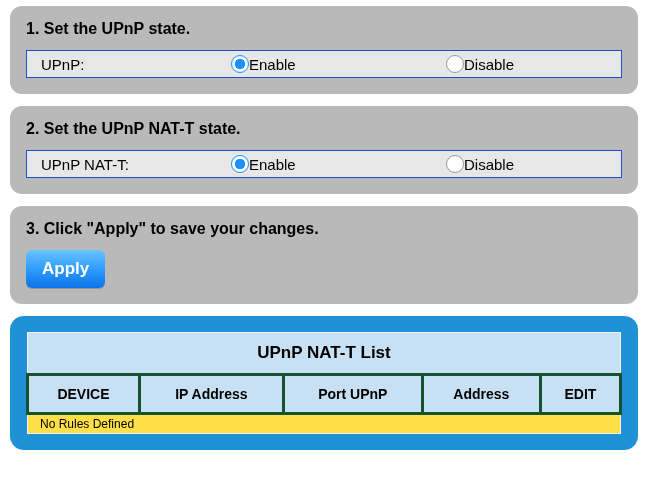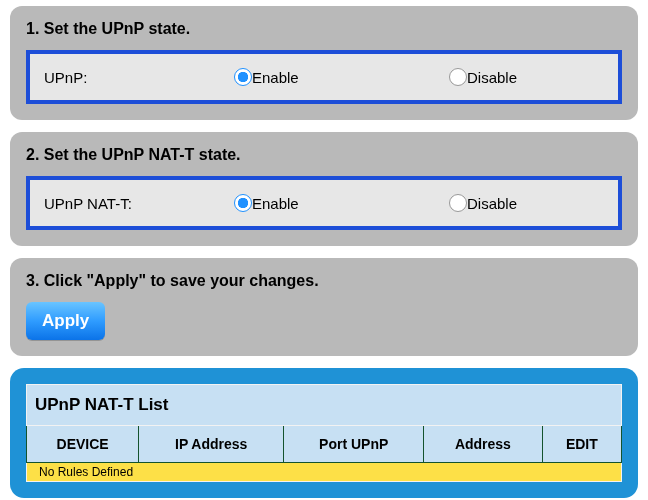--- a/index.html
+++ b/index.html
@@ -19,22 +19,22 @@
     margin-bottom: 12px;
   }
   .step-title {
     font-weight: 700;
     font-size: 16px;
     color: #000;
     margin: 0 0 12px 0;
   }
   .inset-row {
     background: #e7e7e7;
-    border: 4px solid #1d4ed8;
-    padding: 14px 14px;
+    border: 1px solid #1d4ed8;
+    padding: 4px 14px;
     display: flex;
     align-items: center;
     font-size: 15px;
     color: #000;
   }
   .field-label { flex: 0 0 190px; }
   .radio-cell { flex: 0 0 215px; display: flex; align-items: center; }
   .radio-cell.second { flex: 1 1 auto; }
   .radio {
     appearance: none;
@@ -68,33 +68,33 @@
     border-radius: 14px;
     padding: 16px;
   }
   .natt-table {
     width: 100%;
     border-collapse: collapse;
     font-size: 14px;
   }
   .natt-table .title-row td {
     background: #c7e0f3;
-    text-align: left;
+    text-align: center;
     font-weight: 700;
     font-size: 17px;
     padding: 10px 8px;
     border: 1px solid #f2f2f2;
   }
   .natt-table thead.cols th {
     background: #c7e0f3;
     font-weight: 700;
     font-size: 14px;
     padding: 10px 8px;
     text-align: center;
-    border: 1px solid #14532d;
+    border: 3px solid #14532d;
   }
   .natt-table .empty-row td {
     background: #fde047;
     padding: 2px 12px;
     font-size: 12px;
     border: 1px solid #f2f2f2;
   }
 </style>
 </head>
 <body>

